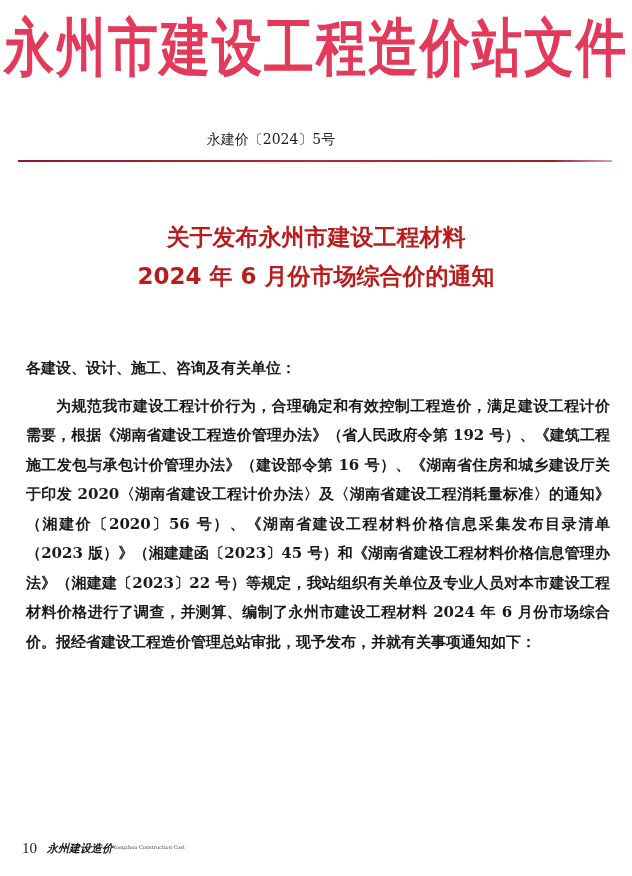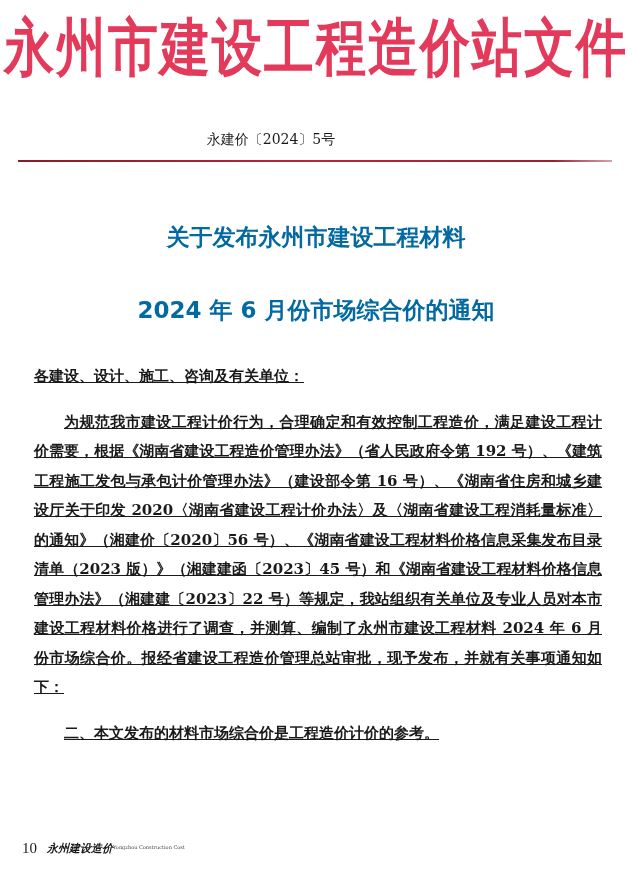--- a/index.html
+++ b/index.html
@@ -8,26 +8,26 @@
   .masthead { position: absolute; left: 0; top: 14px; width: 632px; text-align: center;
               font-family: "DejaVu Serif", serif; font-size: 50px; font-weight: bold;
               color: #e33a5c; letter-spacing: 2px; transform: scaleY(1.25); transform-origin: top center;
               line-height: 54px; }
   .docno { position: absolute; left: 0; width: 542px; top: 130px; text-align: center;
            font-size: 14px; line-height: 18px; }
   .red-rule { position: absolute; left: 18px; width: 594px; top: 160px; height: 2px;
               background: linear-gradient(90deg, #8a1a2a, #b8283a 50%, #9a2030 90%, #d7a0ab); }
   .headline { position: absolute; left: 0; width: 632px; text-align: center;
               font-family: "DejaVu Sans", "Liberation Sans", sans-serif; font-weight: bold;
-              font-size: 23px; line-height: 28px; color: #0369a1; }
+              font-size: 23px; line-height: 28px; color: #b91c1c; }
   .h1 { top: 223px; }
-  .h2 { top: 262px; margin-top: 34px; }
+  .h2 { top: 262px; }
   .body-text { position: absolute; left: 18px; width: 600px; font-size: 15px; line-height: 29.5px;
                top: 346px; font-weight: bold; color: #1a1a1a; }
-  .body-text p { margin: 16px; text-align: justify; text-align-last: left; text-decoration: underline; }
+  .body-text p { margin: 8px; text-align: justify; text-align-last: left; }
   .indent { text-indent: 2em; }
   .footer { position: absolute; left: 22px; top: 840px; display: flex; align-items: center; gap: 10px; }
   .page-num { font-size: 15px; font-weight: normal; font-family: "Liberation Serif", serif; }
   .logo { display: flex; flex-direction: row; line-height: 1; }
   .logo-cn { font-size: 11px; font-weight: bold; font-style: italic; }
   .logo-en { font-size: 5px; color: #444; margin-top: 2px; }
 </style>
 </head>
 <body>
 
@@ -36,21 +36,20 @@
 <div class="docno">永建价〔2024〕5号</div>
 
 <div class="red-rule"></div>
 
 <div class="headline h1">关于发布永州市建设工程材料</div>
 <div class="headline h2">2024 年 6 月份市场综合价的通知</div>
 
 <div class="body-text">
   <p>各建设、设计、施工、咨询及有关单位：</p>
   <p class="indent">为规范我市建设工程计价行为，合理确定和有效控制工程造价，满足建设工程计价需要，根据《湖南省建设工程造价管理办法》（省人民政府令第 192 号）、《建筑工程施工发包与承包计价管理办法》（建设部令第 16 号）、《湖南省住房和城乡建设厅关于印发 2020〈湖南省建设工程计价办法〉及〈湖南省建设工程消耗量标准〉的通知》（湘建价〔2020〕56 号）、《湖南省建设工程材料价格信息采集发布目录清单（2023 版）》（湘建建函〔2023〕45 号）和《湖南省建设工程材料价格信息管理办法》（湘建建〔2023〕22 号）等规定，我站组织有关单位及专业人员对本市建设工程材料价格进行了调查，并测算、编制了永州市建设工程材料 2024 年 6 月份市场综合价。报经省建设工程造价管理总站审批，现予发布，并就有关事项通知如下：</p>
-  <p class="indent">二、本文发布的材料市场综合价是工程造价计价的参考。</p>
 </div>
 
 <div class="footer">
   <span class="page-num">10</span>
   <span class="logo">
     <span class="logo-cn">永州建设造价</span>
     <span class="logo-en">Yongzhou Construction Cost</span>
   </span>
 </div>
 

